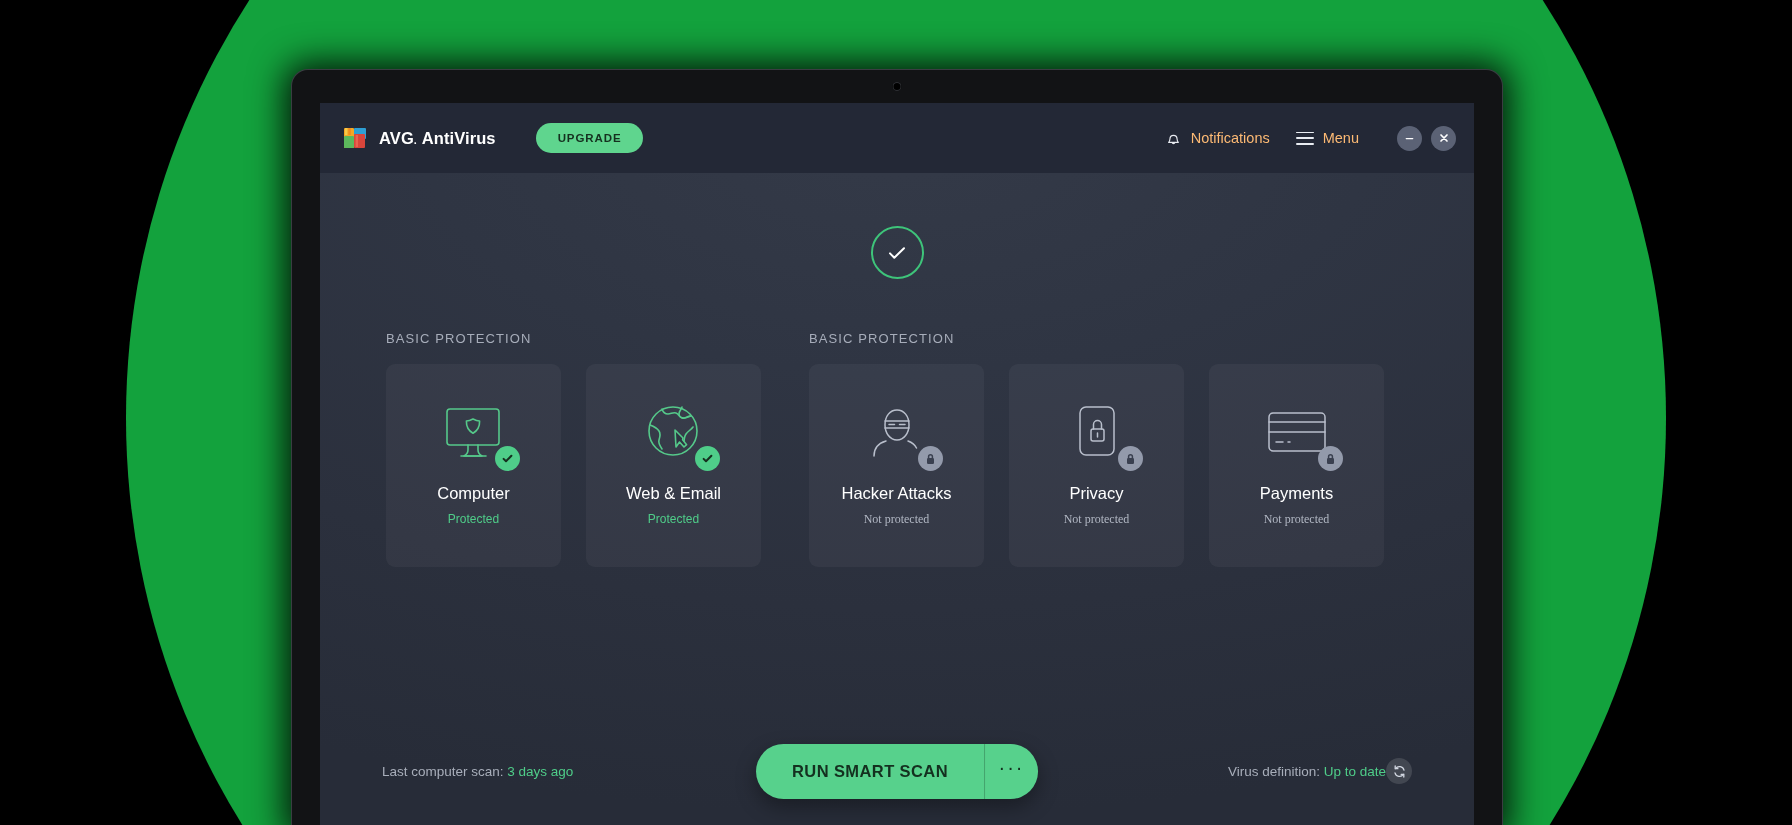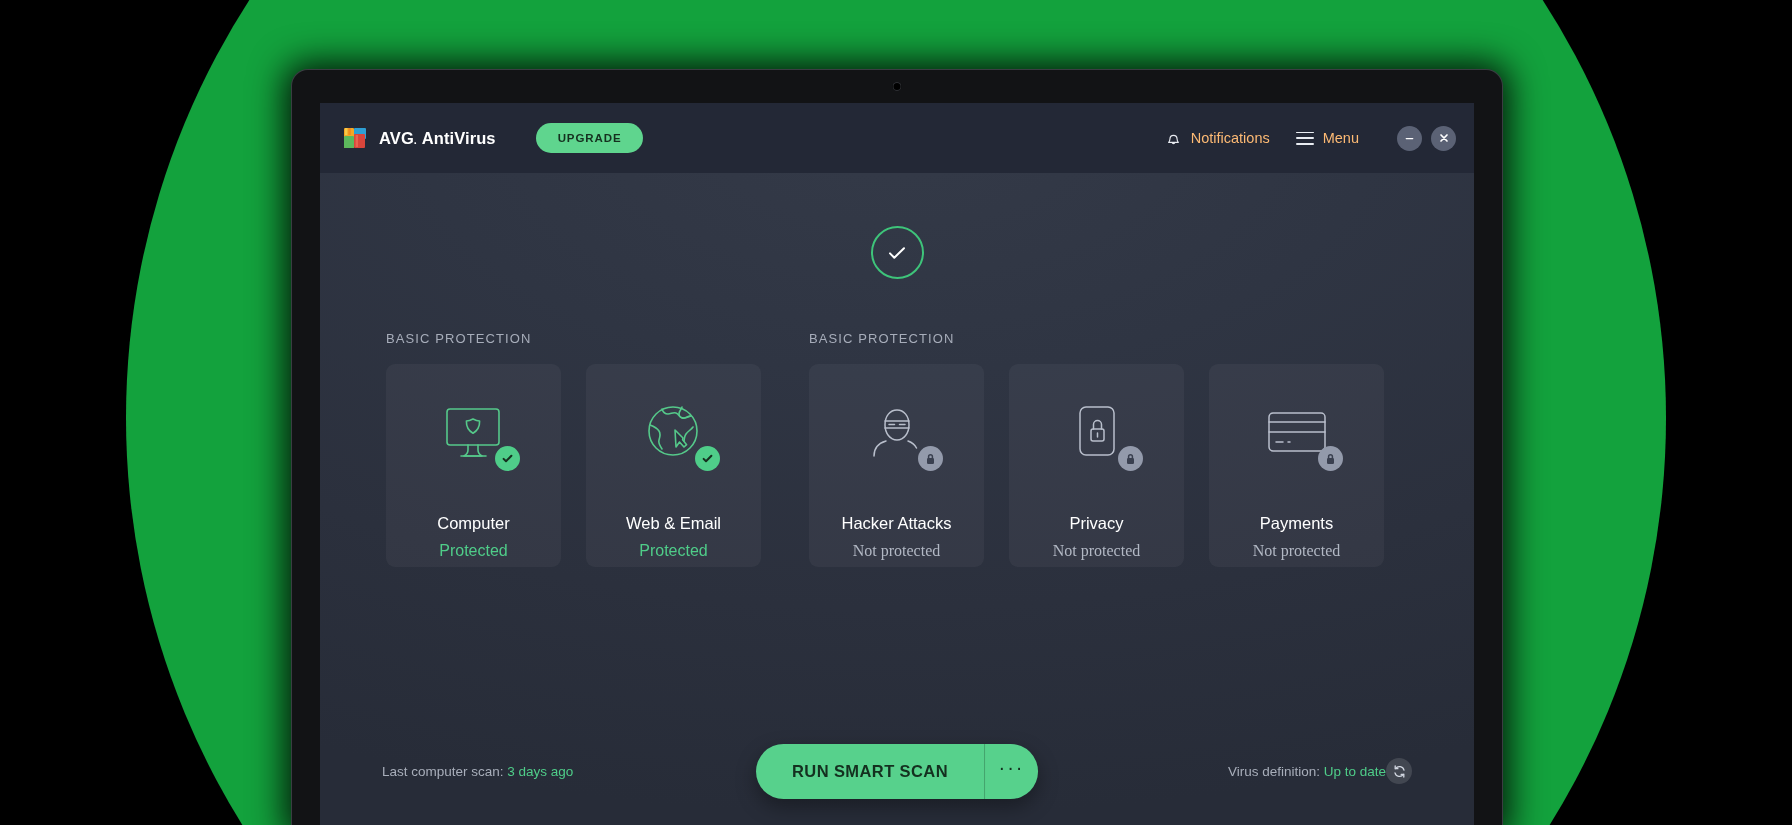--- a/index.html
+++ b/index.html
@@ -168,22 +168,22 @@
   .tile-icon-wrap { position: relative; width: 74px; height: 74px; }
   .tile-icon-wrap svg { display: block; }
   .badge {
     position: absolute;
     right: -9px; bottom: 1px;
     width: 25px; height: 25px; border-radius: 50%;
     display: flex; align-items: center; justify-content: center;
   }
   .badge.ok { background: #4fcd89; }
   .badge.lock { background: #939aab; }
-  .tile-title { margin-top: 42px; font-size: 16.5px; color: #ffffff; text-align: center; }
-  .tile-status { margin-top: 9px; font-size: 16px; }
+  .tile-title { margin-top: 12px; font-size: 16.5px; color: #ffffff; text-align: center; }
+  .tile-status { margin-top: 9px; font-size: 12px; }
   .tile-status.on { color: #4fcd89; }
   .tile-status.off { color: #b2b8c4; font-family: Liberation Serif, serif; }
 
   
   .footer {
     position: absolute;
     left: 0; right: 0;
     top: 655px;
     display: flex;
     align-items: center;

